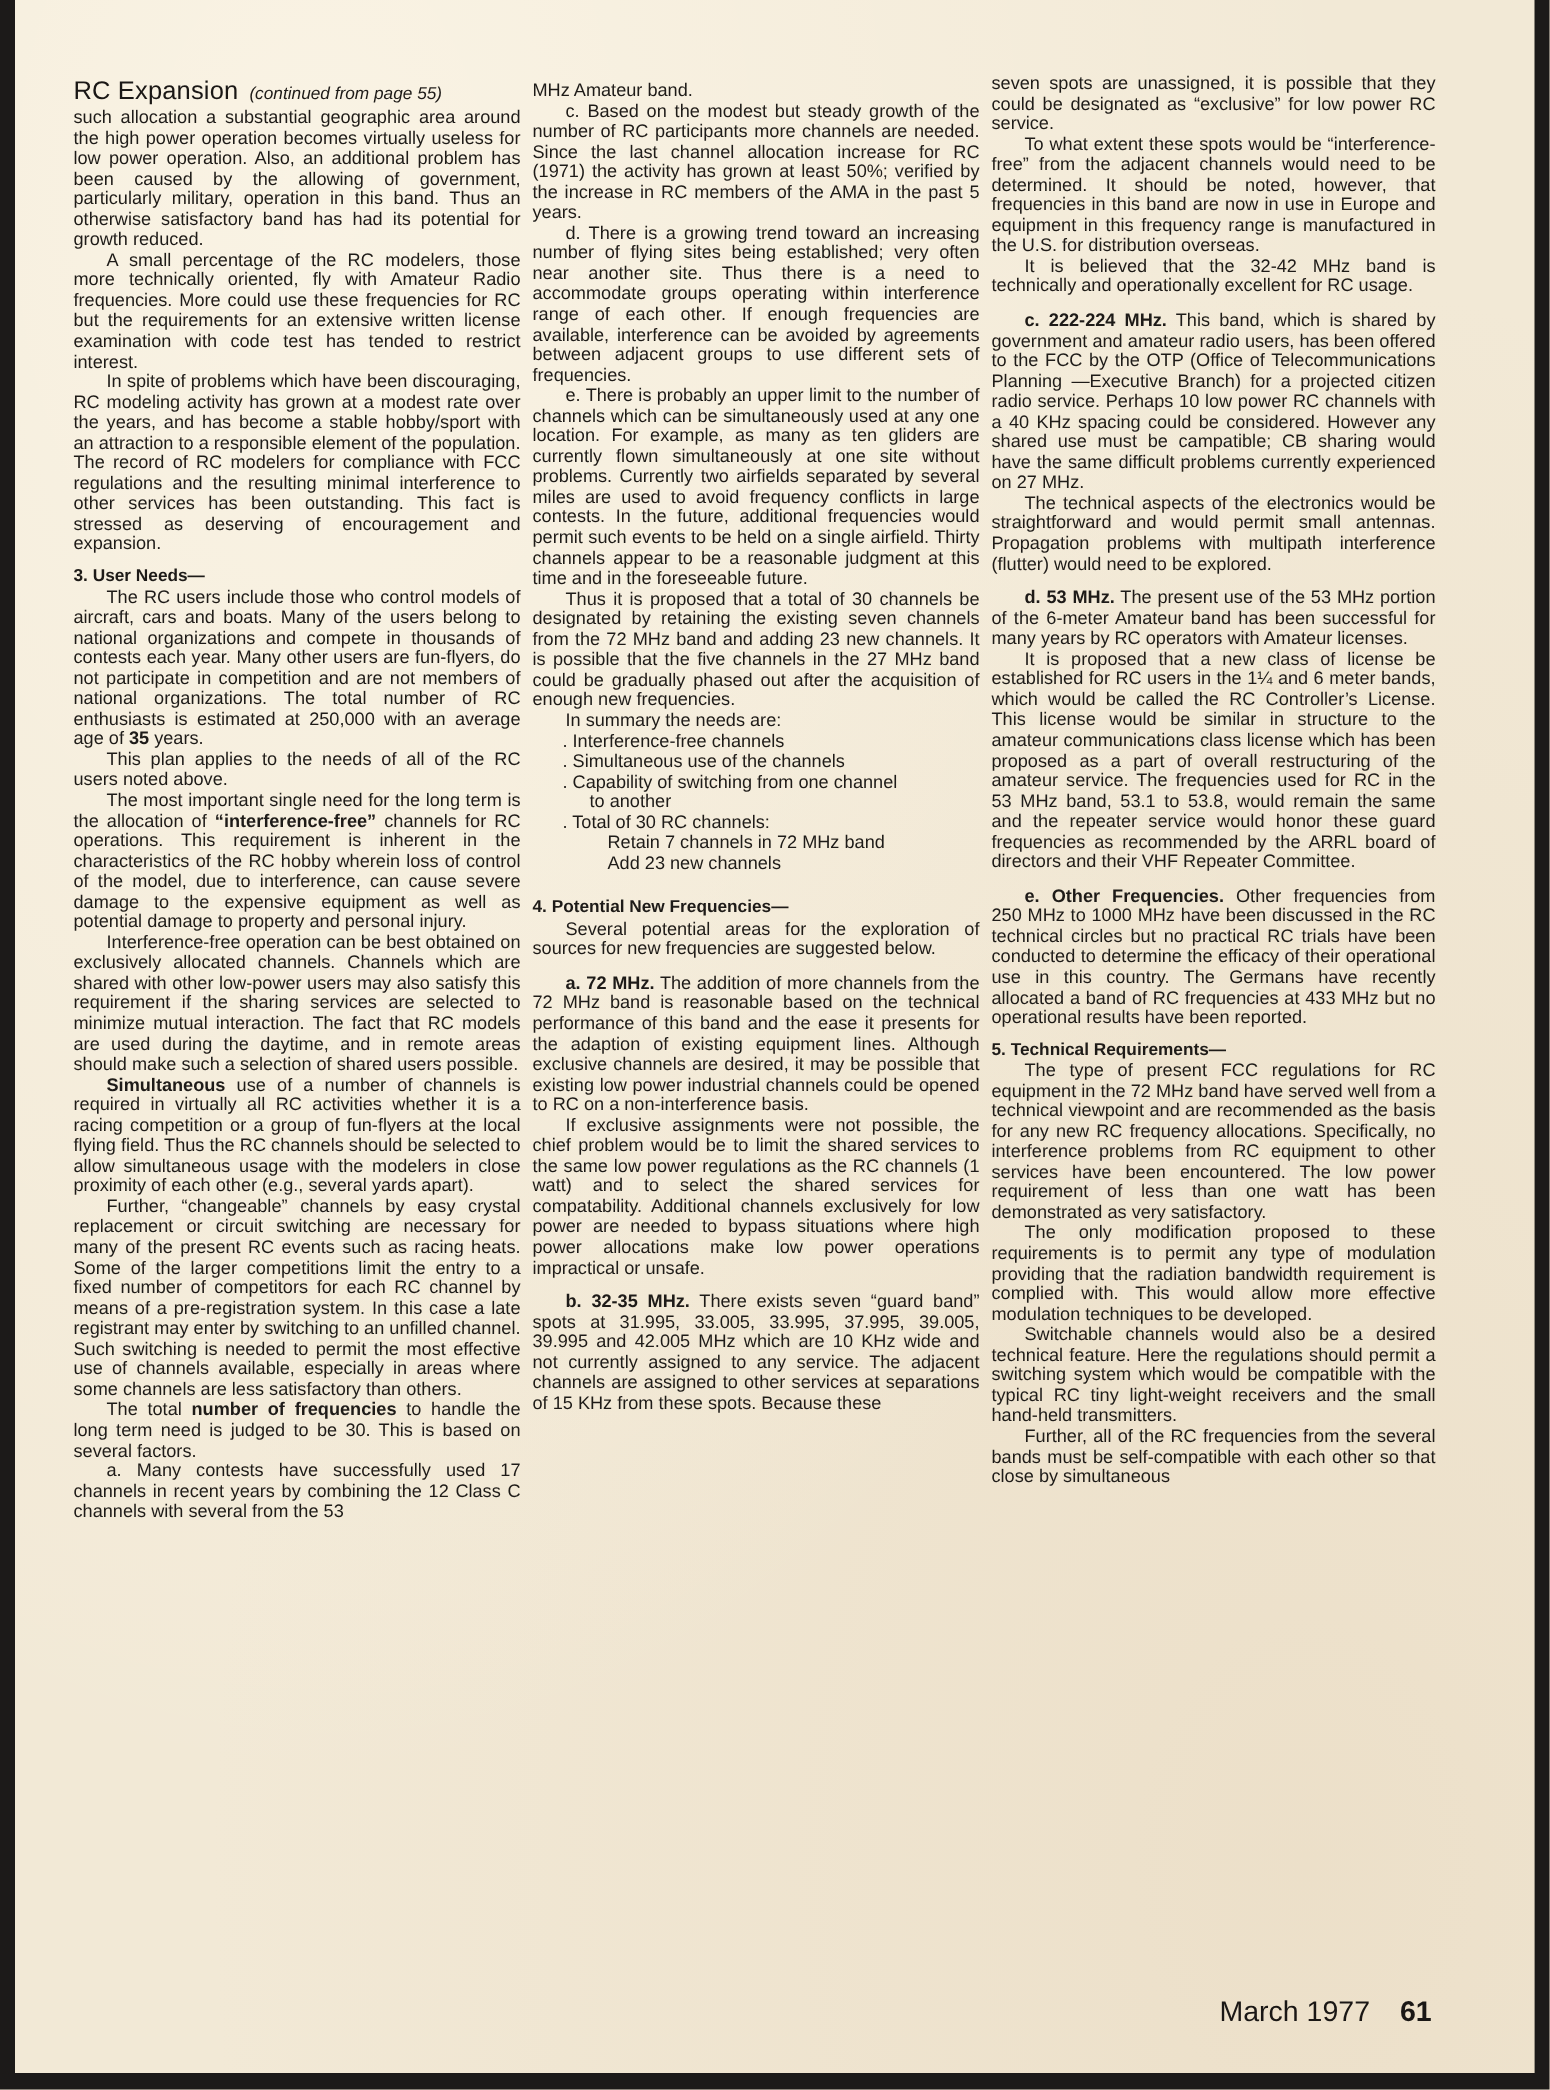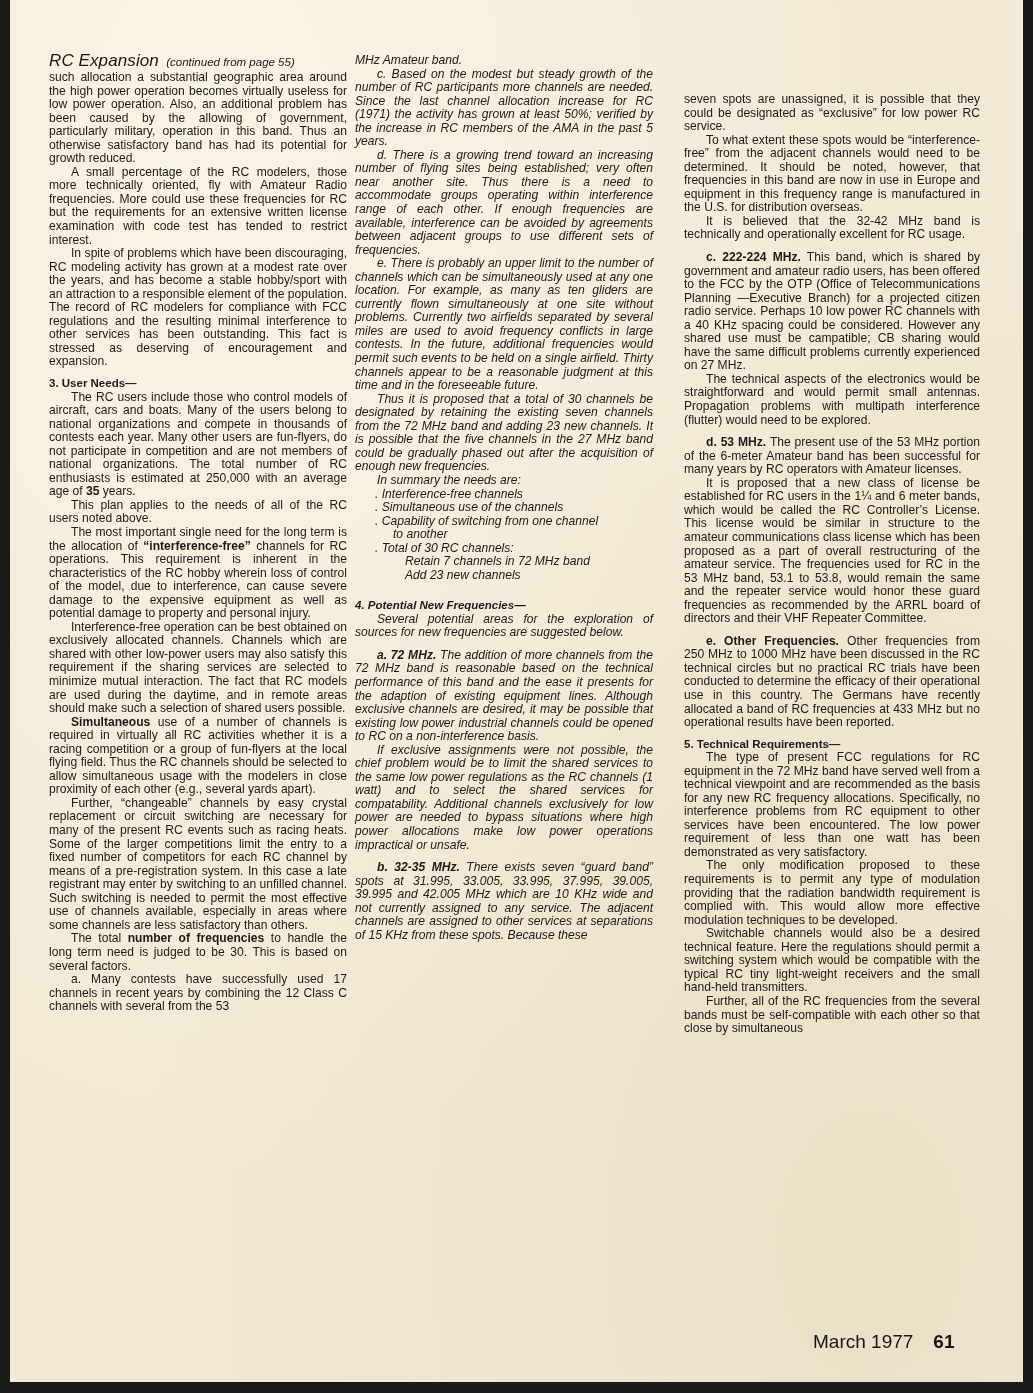--- a/index.html
+++ b/index.html
@@ -16,27 +16,27 @@
       background-image:
         radial-gradient(ellipse at 20% 10%, rgba(255,250,238,0.6), rgba(0,0,0,0) 60%),
         radial-gradient(ellipse at 85% 90%, rgba(230,214,188,0.5), rgba(0,0,0,0) 60%);
     }
     .col {
       position: absolute; top: 52px;
       font-size: 12.1px; line-height: 13.55px;
       text-align: justify; hyphens: manual;
     }
     .col1 { left: 39px; width: 298px; }
-    .col2 { left: 345px; width: 298px; top: 54px; font-style: italic; }
-    .col3 { left: 674px; width: 296px; top: 49px; margin-top: 44px; }
+    .col2 { left: 345px; width: 298px; top: 54px; }
+    .col3 { left: 651px; width: 296px; top: 49px; }
     .col p { margin: 0; text-indent: 22px; }
     .col p.noind { text-indent: 0; }
     .col h3 { margin: 8px 0 0 0; font-size: 11.5px; font-weight: bold; line-height: 13.5px; }
     .title-line { font-size: 12.1px; line-height: 18px; margin: 0; }
-    .title { font-size: 17px; font-weight: normal; letter-spacing: 0.1px; color: #1a1715; font-style: italic; }
+    .title { font-size: 17px; font-weight: normal; letter-spacing: 0.1px; color: #1a1715; }
     .title-cont { font-style: italic; font-size: 11.5px; margin-left: 4px; }
     .b { font-weight: bold; }
     .gap { height: 9px; }
     .list { margin: 0; padding: 0 0 0 20px; list-style: none; }
     .list li { margin: 0; }
     .list .sub { padding-left: 18px; }
     .list .sub2 { padding-left: 30px; }
     .footer {
       position: absolute; left: 803px; top: 1331px;
       font-size: 19px; font-weight: normal; color: #1a1715;

